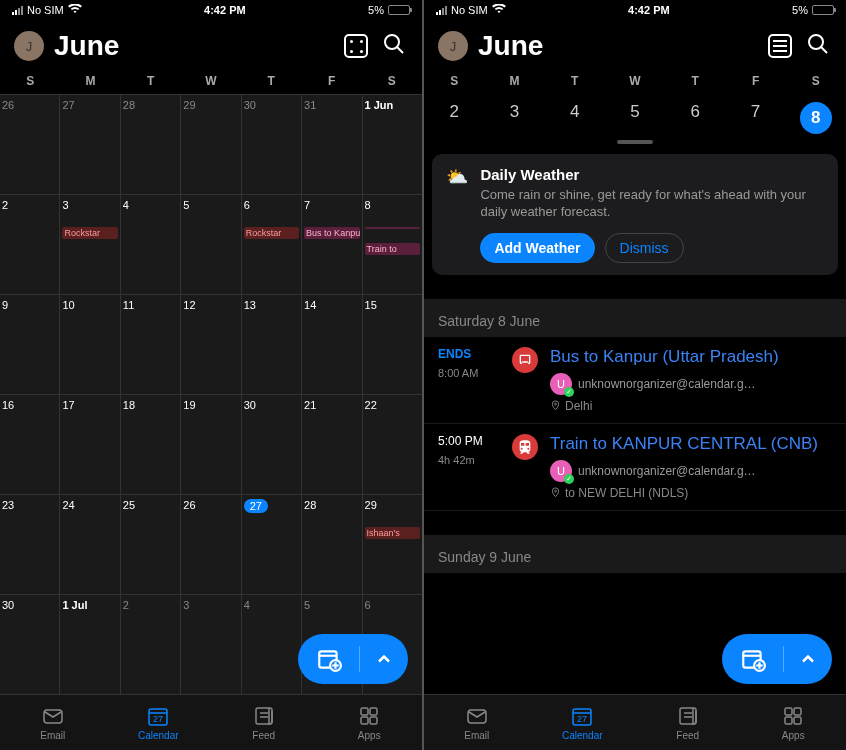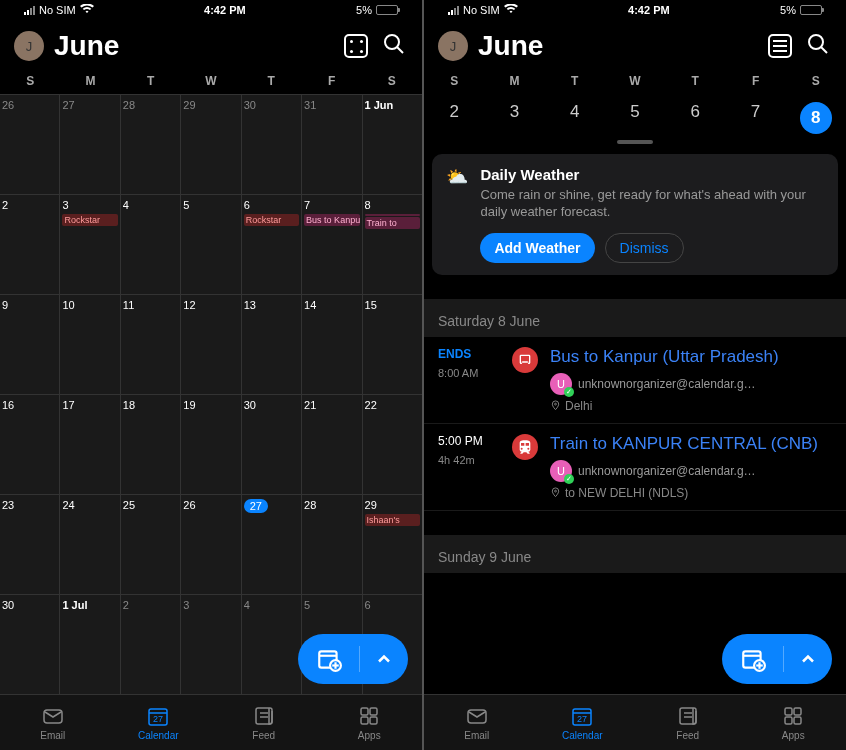--- a/index.html
+++ b/index.html
@@ -1,18 +1,18 @@
 <!DOCTYPE html>
 <html><head>
 <meta charset="utf-8">
 <style>
 *{margin:0;padding:0;box-sizing:border-box;font-family:-apple-system,BlinkMacSystemFont,sans-serif}
 body{background:#555;width:846px;height:750px;display:flex;gap:2px}
 .phone{width:422px;height:750px;background:#000;display:flex;flex-direction:column;position:relative}
-.status-bar{height:20px;display:flex;align-items:center;justify-content:space-between;padding:0 24px;font-size:11px;color:#fff;font-weight:500}
+.status-bar{height:20px;display:flex;align-items:center;justify-content:space-between;padding:0 12px;font-size:11px;color:#fff;font-weight:500}
 .status-left{display:flex;align-items:center;gap:4px}
 .status-right{display:flex;align-items:center;gap:4px}
 .signal-bars{display:inline-flex;align-items:flex-end;gap:1px}
 .signal-bars span{width:2px;background:#888}
 .signal-bars span:nth-child(1){height:3px}
 .signal-bars span:nth-child(2){height:5px}
 .signal-bars span:nth-child(3){height:7px}
 .signal-bars span:nth-child(4){height:9px}
 .signal-bars.has2 span:nth-child(1),.signal-bars.has2 span:nth-child(2){background:#fff}
 .battery{width:22px;height:10px;border:1px solid #888;border-radius:2px;position:relative}
@@ -31,21 +31,21 @@
 .dayrow div{flex:1;text-align:center;font-size:12px;color:#aaa;font-weight:600}
 
 .month-body{flex:1;background:#1a1a1a;display:flex;flex-direction:column}
 .week{flex:1;display:flex;border-top:1px solid #333}
 .cell{flex:1;border-right:1px solid #333;padding:2px 2px;position:relative;overflow:hidden}
 .cell:last-child{border-right:none}
 .daynum{font-size:11px;color:#888;text-align:left;padding:2px 0}
 .cell.cur .daynum{color:#fff}
 .cell.hl .daynum span{background:#0a84ff;color:#fff;border-radius:9px;padding:1px 6px;display:inline-block}
 .cell.month-start .daynum{color:#fff;font-weight:700}
-.chip{font-size:9px;padding:1px 2px;margin-top:1px;white-space:nowrap;overflow:hidden;border-radius:2px}
+.chip{font-size:9px;padding:1px 2px;margin-top:14px;white-space:nowrap;overflow:hidden;border-radius:2px}
 .chip.red{background:#5a1f1f;color:#ff9b9b}
 .chip.pink{background:#5a1f3a;color:#ffb0d0}
 
 .weekrow{display:flex;padding:8px 0 12px;position:relative}
 .weekrow .wd{flex:1;text-align:center;font-size:17px;color:#ccc}
 .weekrow .wd.sel span{background:#0a84ff;color:#fff;width:32px;height:32px;border-radius:50%;display:inline-flex;align-items:center;justify-content:center;font-weight:600}
 .drag-handle{width:36px;height:4px;background:#555;border-radius:2px;position:absolute;bottom:2px;left:50%;transform:translateX(-50%)}
 
 .agenda{flex:1;background:#000;overflow:hidden}
 .weather-card{background:#1c1c1e;margin:8px 8px 0;border-radius:10px;padding:12px 14px;display:flex;gap:12px}

